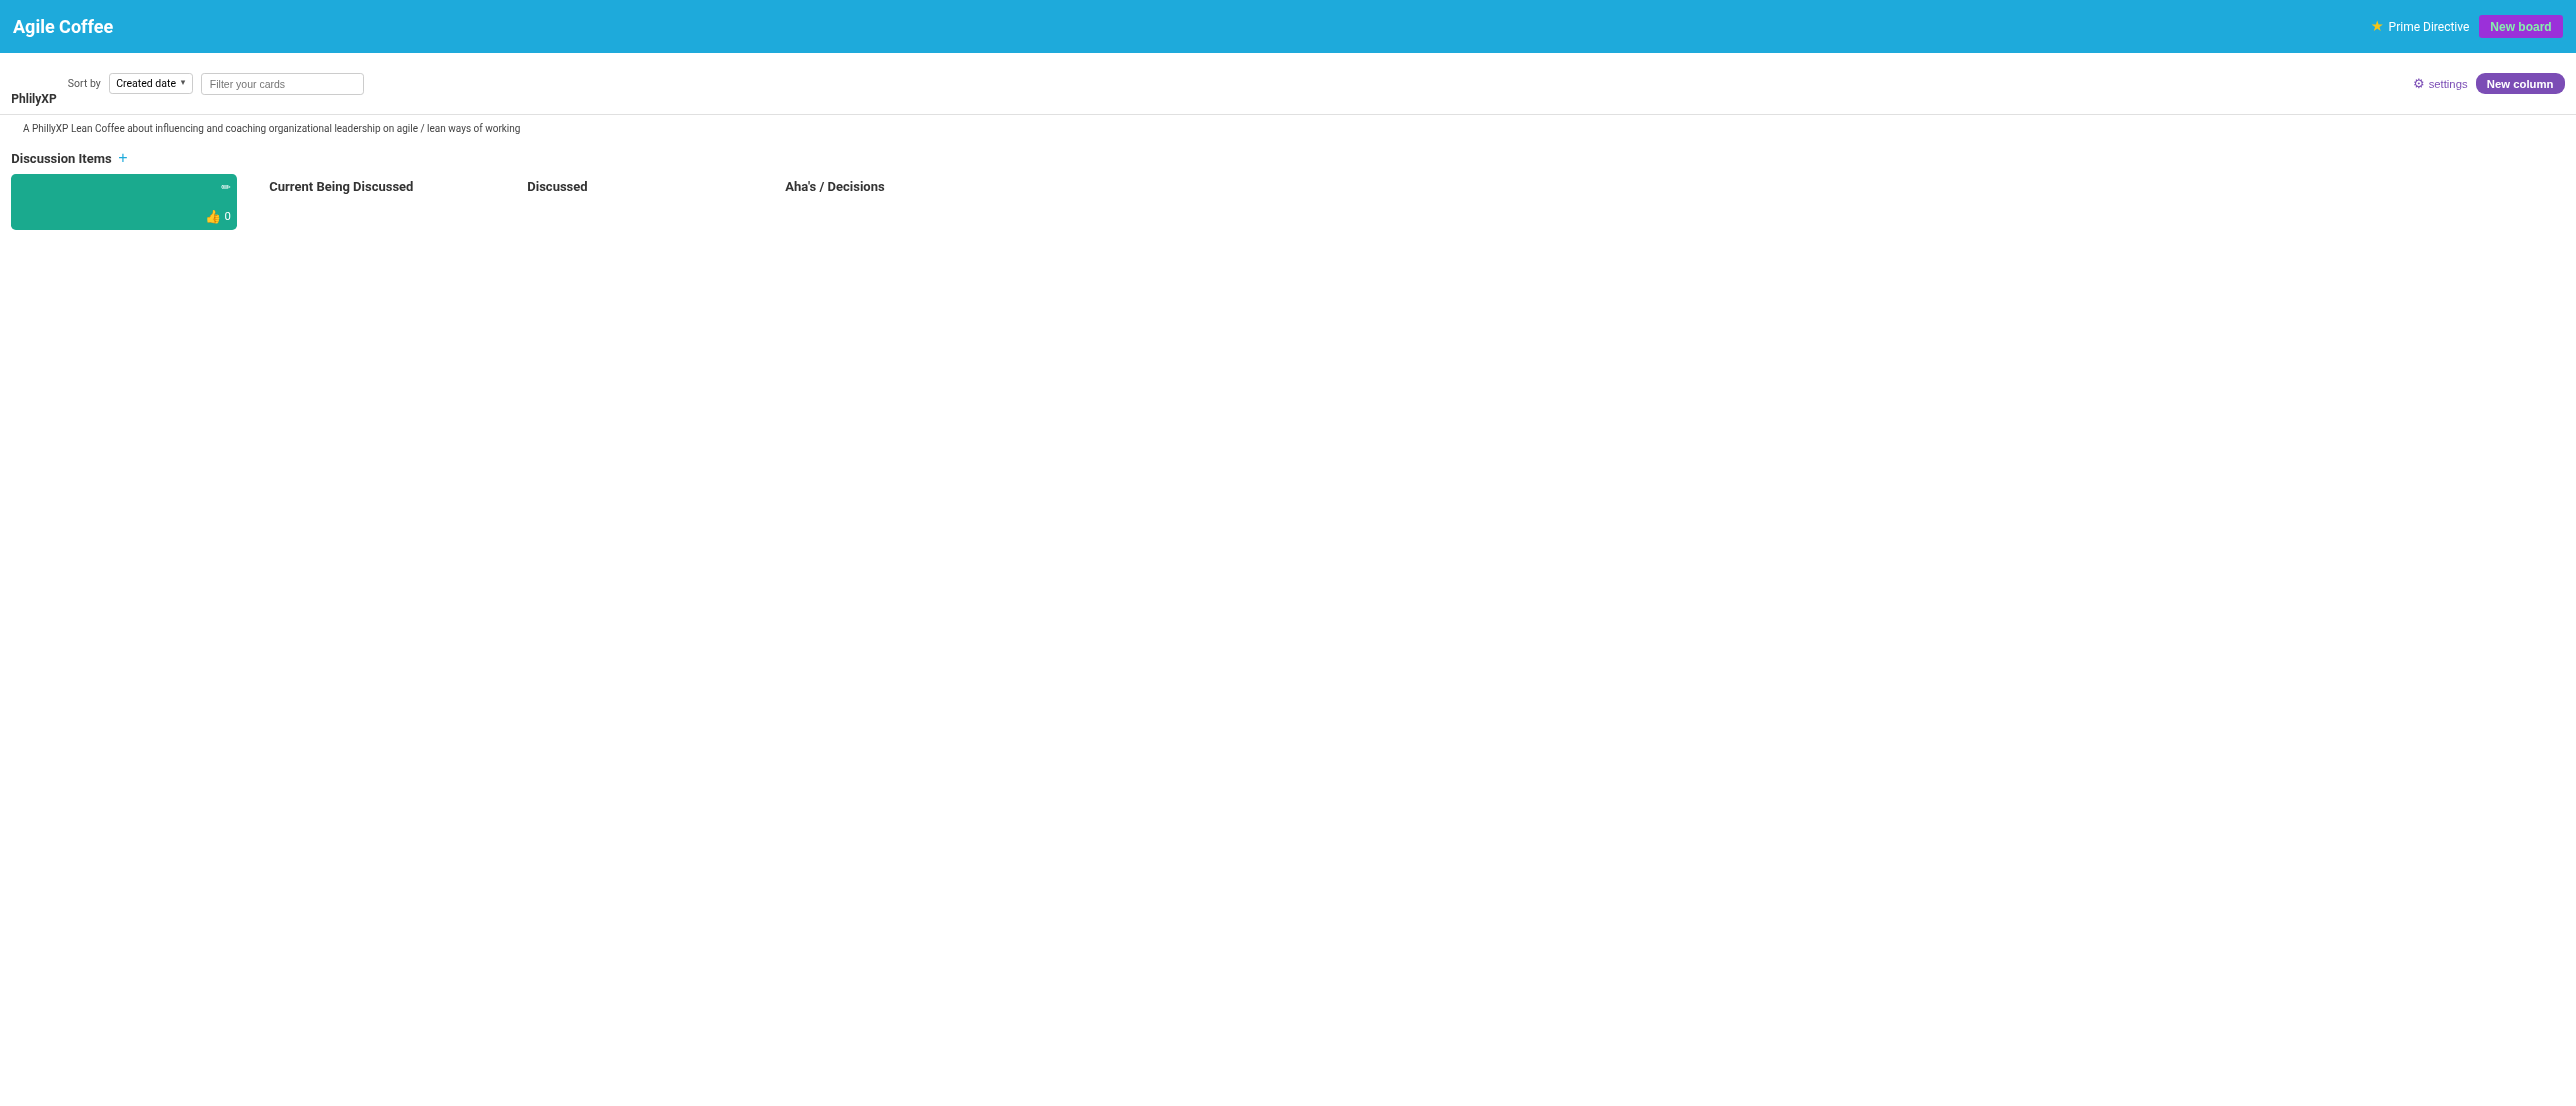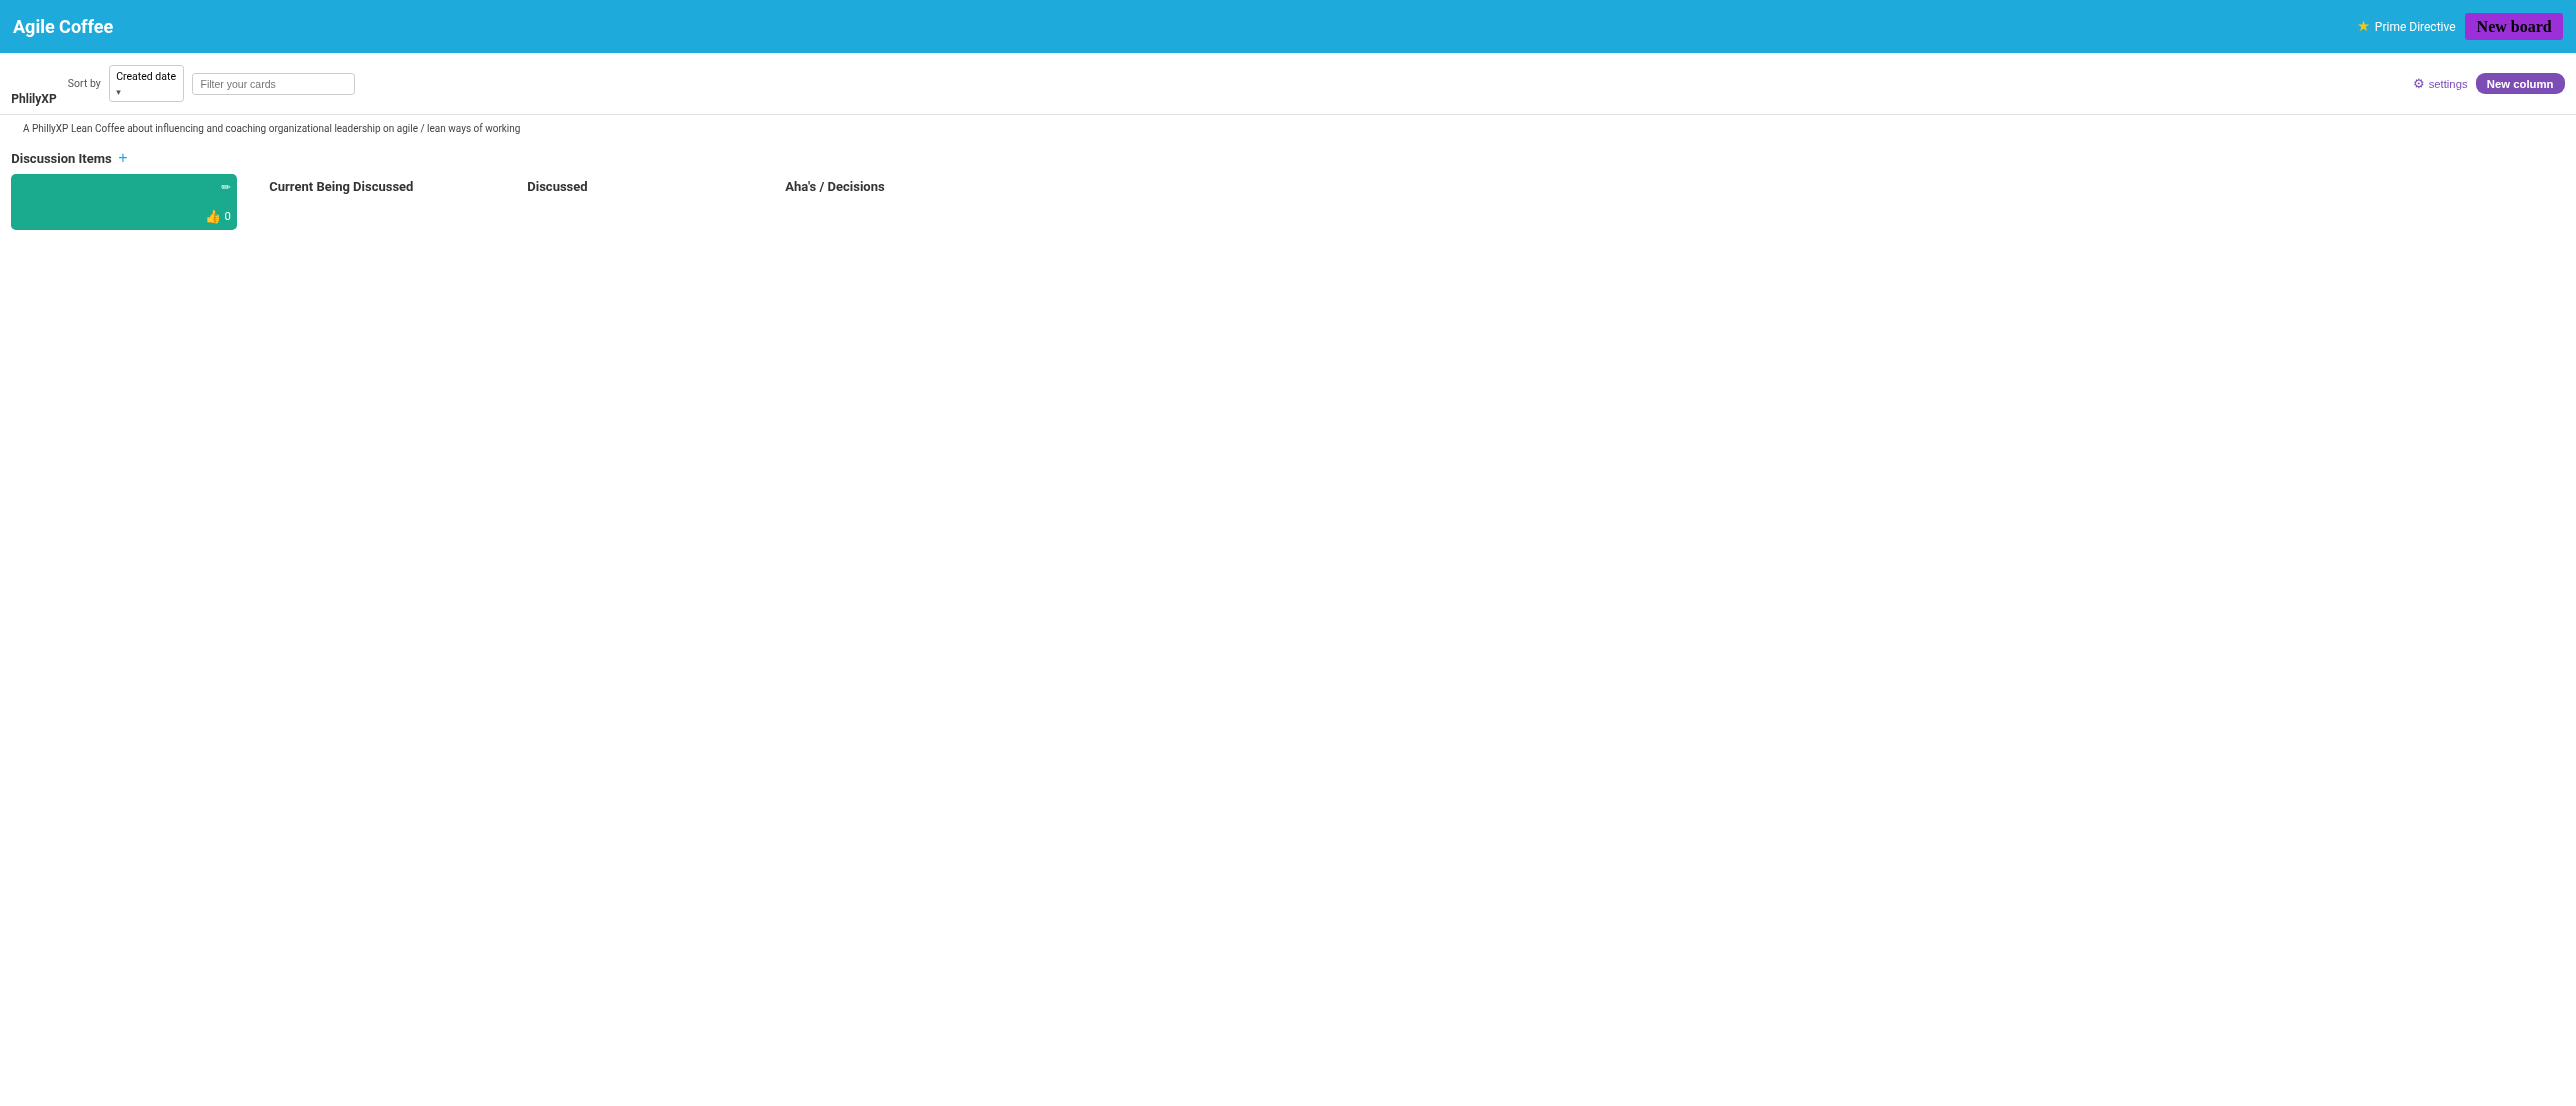--- a/index.html
+++ b/index.html
@@ -31,28 +31,27 @@
       color: #fff;
       font-size: 12px;
       cursor: pointer;
     }
     .star-icon {
       color: #f5c518;
       font-size: 14.5px;
     }
     .new-board-btn {
       background: #9b30d9;
-      color: #000000;
+      color: #86efac;
       border: none;
       border-radius: 3.2px;
       padding: 4.8px 11.3px;
-      font-size: 16px;
+      font-size: 12px;
       font-weight: 600;
       cursor: pointer;
-      font-family: Liberation Serif, serif;
     }
 
     
     .toolbar {
       display: flex;
       align-items: center;
       padding: 8px 11.3px;
       gap: 8px;
       border-bottom: 0.8px solid #e0e0e0;
     }
@@ -70,21 +69,20 @@
     .sort-select {
       display: flex;
       align-items: flex-start;
       border: 0.8px solid #ccc;
       border-radius: 3.2px;
       padding: 3.2px 6.5px;
       font-size: 10.5px;
       cursor: pointer;
       background: #fff;
       gap: 4.8px;
-      flex-direction: column;
     }
     .chevron-icon {
       font-size: 9px;
       color: #555;
     }
     .filter-input {
       border: 0.8px solid #ccc;
       border-radius: 3.2px;
       padding: 4px 8px;
       font-size: 10.5px;

